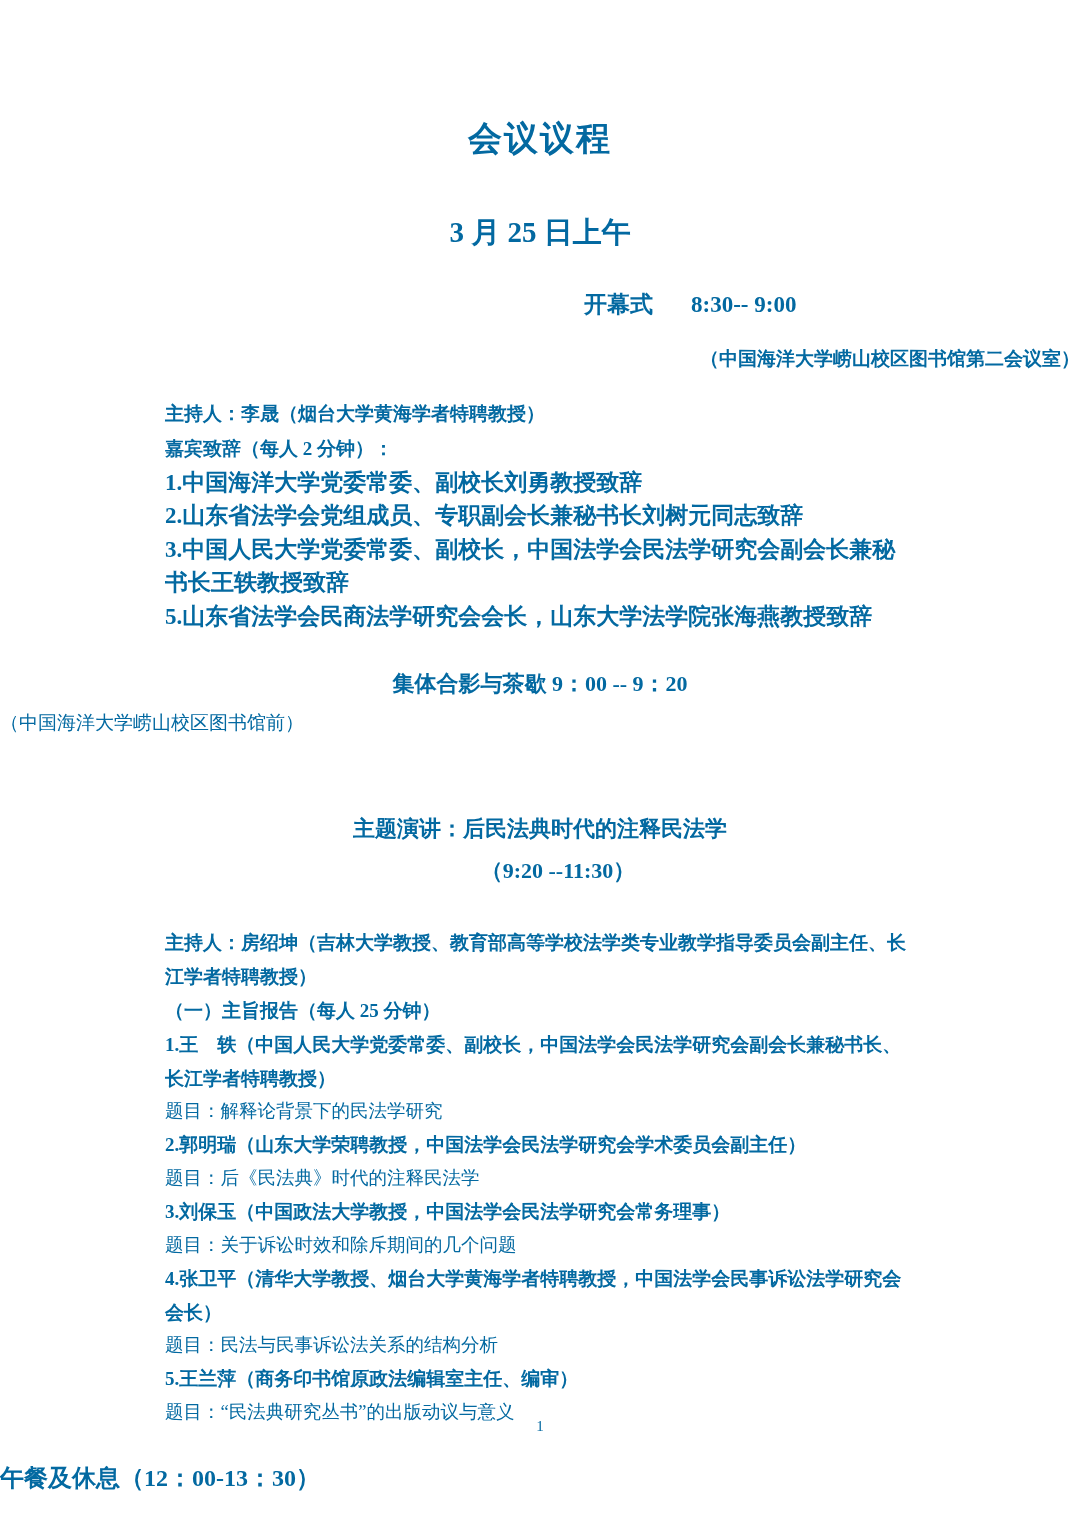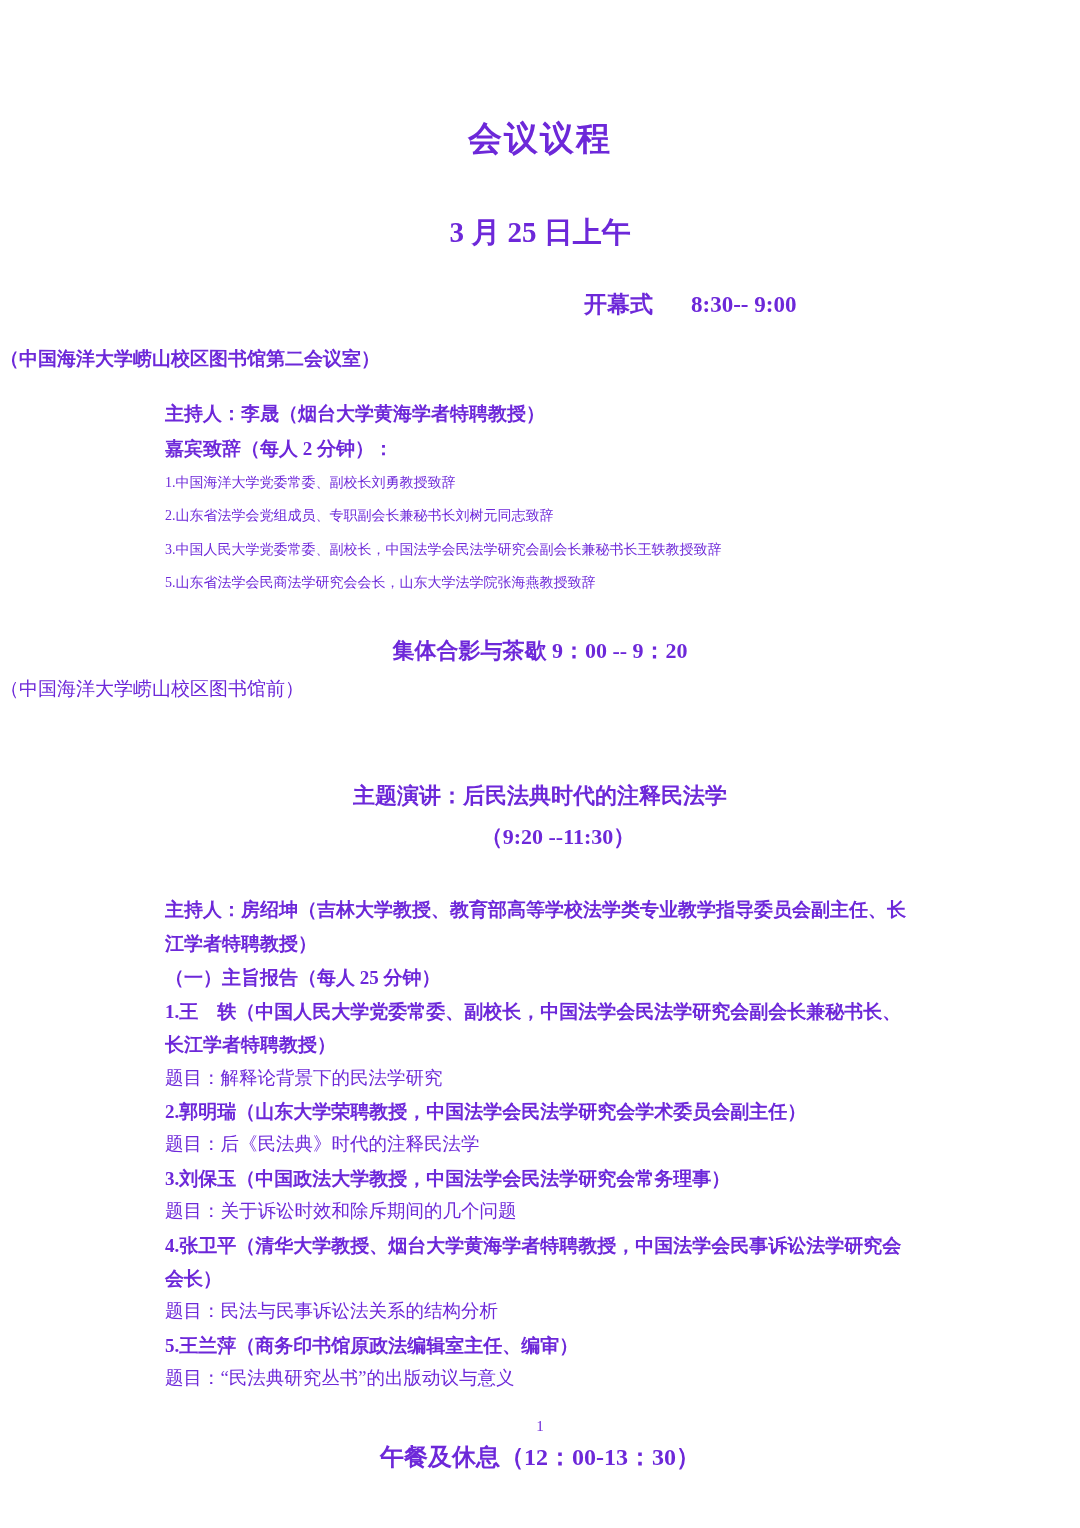--- a/index.html
+++ b/index.html
@@ -6,21 +6,21 @@
     margin: 0;
     padding: 0;
     background: #ffffff;
   }
   .page {
     position: relative;
     width: 1080px;
     height: 1528px;
     margin: 0 auto;
     background: #ffffff;
-    color: #6d28d9;
+    color: #0369a1;
     font-family: "Liberation Serif", "DejaVu Serif", serif;
     overflow: hidden;
     box-sizing: border-box;
   }
   .doc-title {
     padding-top: 118px;
     text-align: center;
     font-size: 34px;
     font-weight: bold;
     letter-spacing: 2px;
@@ -37,42 +37,42 @@
     margin-top: 42px;
     padding-left: 584px;
     font-size: 23px;
     font-weight: bold;
     line-height: 1.2;
     white-space: nowrap;
   }
   .opening-heading .time { margin-left: 38px; }
   .venue-line {
     margin-top: 28px;
-    text-align: left;
+    text-align: right;
     font-size: 19px;
     font-weight: bold;
     line-height: 1.3;
   }
   .content {
     margin: 0 162px 0 165px;
   }
   .host-line {
     margin-top: 25px;
     font-size: 19px;
     font-weight: bold;
     line-height: 34px;
   }
   .speeches-heading {
     font-size: 19px;
     font-weight: bold;
     line-height: 35px;
   }
   .speech-item {
-    font-size: 14px;
-    font-weight: normal;
+    font-size: 23px;
+    font-weight: bold;
     line-height: 33.5px;
   }
   .center-bold-22 {
     text-align: center;
     font-size: 22px;
     font-weight: bold;
     line-height: 1.25;
   }
   .photo-heading { margin-top: 37px; }
   .photo-venue {
@@ -99,22 +99,22 @@
     font-size: 19px;
     font-weight: bold;
     line-height: 33.4px;
   }
   .report-topic {
     font-size: 18.5px;
     font-weight: normal;
     line-height: 33.4px;
   }
   .lunch-heading {
-    margin-top: 46px;
-    text-align: center;
+    margin-top: 34px;
+    text-align: left;
     font-size: 24px;
     font-weight: bold;
     line-height: 1.25;
   }
   .page-number {
     position: absolute;
     left: 0;
     right: 0;
     top: 1418px;
     text-align: center;

